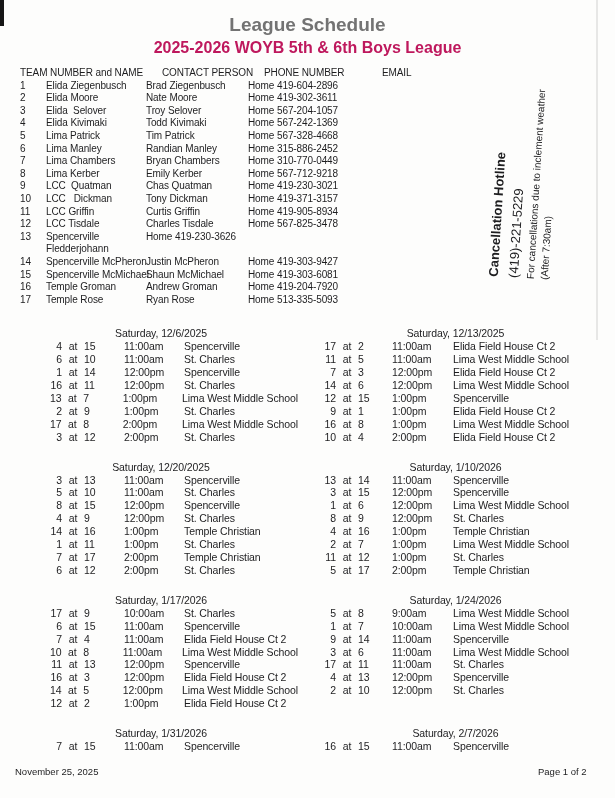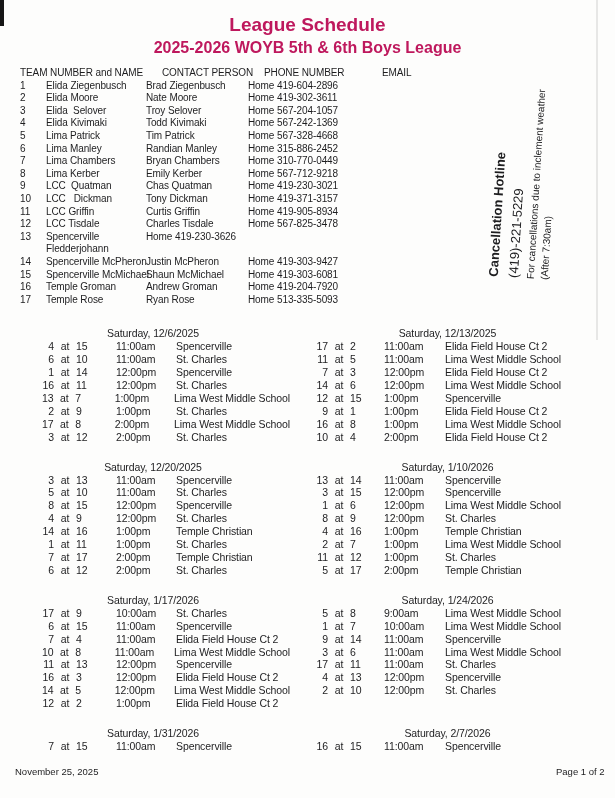--- a/index.html
+++ b/index.html
@@ -33,48 +33,48 @@
   }
   .hotline .l1{font-weight:bold;font-size:13px;line-height:19px;}
   .hotline .l2{font-size:13px;line-height:21px;}
   .hotline .l3{font-size:10px;line-height:14px;}
   .hotline .l4{font-size:10px;line-height:13px;}
 
   
   .sched{margin-top:21px;font-size:10.5px;letter-spacing:-0.1px;}
   .pair{display:flex;margin-bottom:17px;}
   .col{box-sizing:border-box;}
-  .col.left{width:290px;padding-left:16px;}
+  .col.left{width:290px;padding-left:16px;margin-left:8px;}
   .col.right{width:315px;}
   .date{text-align:center;line-height:13px;white-space:nowrap;}
   .g-row{display:flex;line-height:12.9px;white-space:nowrap;}
   .n1{width:38px;text-align:right;}
   .at{width:22px;text-align:center;}
   .n2{width:30px;text-align:left;}
   .time{width:70px;padding-left:10px;box-sizing:border-box;}
   .col.right .time{width:65px;padding-left:4px;}
   .loc{flex:1;}
 
   
   .footer-date{position:absolute;left:15px;top:766px;font-size:9.5px;}
-  .page-num{position:absolute;left:556px;top:766px;font-size:9.5px;}
+  .page-num{position:absolute;left:538px;top:766px;font-size:9.5px;}
 
   
   .scan-mark-topleft{position:absolute;left:0;top:0;width:4px;height:26px;background:#161616;}
   .page-edge-line{position:absolute;left:596px;top:0;width:2px;height:340px;background:rgba(120,120,120,0.16);}
 </style>
 </head>
 <body>
 
 <div class="page">
   <div class="scan-mark-topleft"></div>
   <div class="page-edge-line"></div>
 
   <div class="content">
-    <h1 class="title" style="color: #be185d;">League Schedule</h1>
+    <h1 class="title" style="color: #737373;">League Schedule</h1>
     <h2 class="subtitle" style="color: #be185d;">2025-2026 WOYB 5th &amp; 6th Boys League</h2>
 
     <div class="roster">
       <div class="r-head">
         <span class="h1">TEAM NUMBER and NAME</span>
         <span class="h2">CONTACT PERSON</span>
         <span class="h3">PHONE NUMBER</span>
         <span class="h4">EMAIL</span>
       </div>
       <div>

